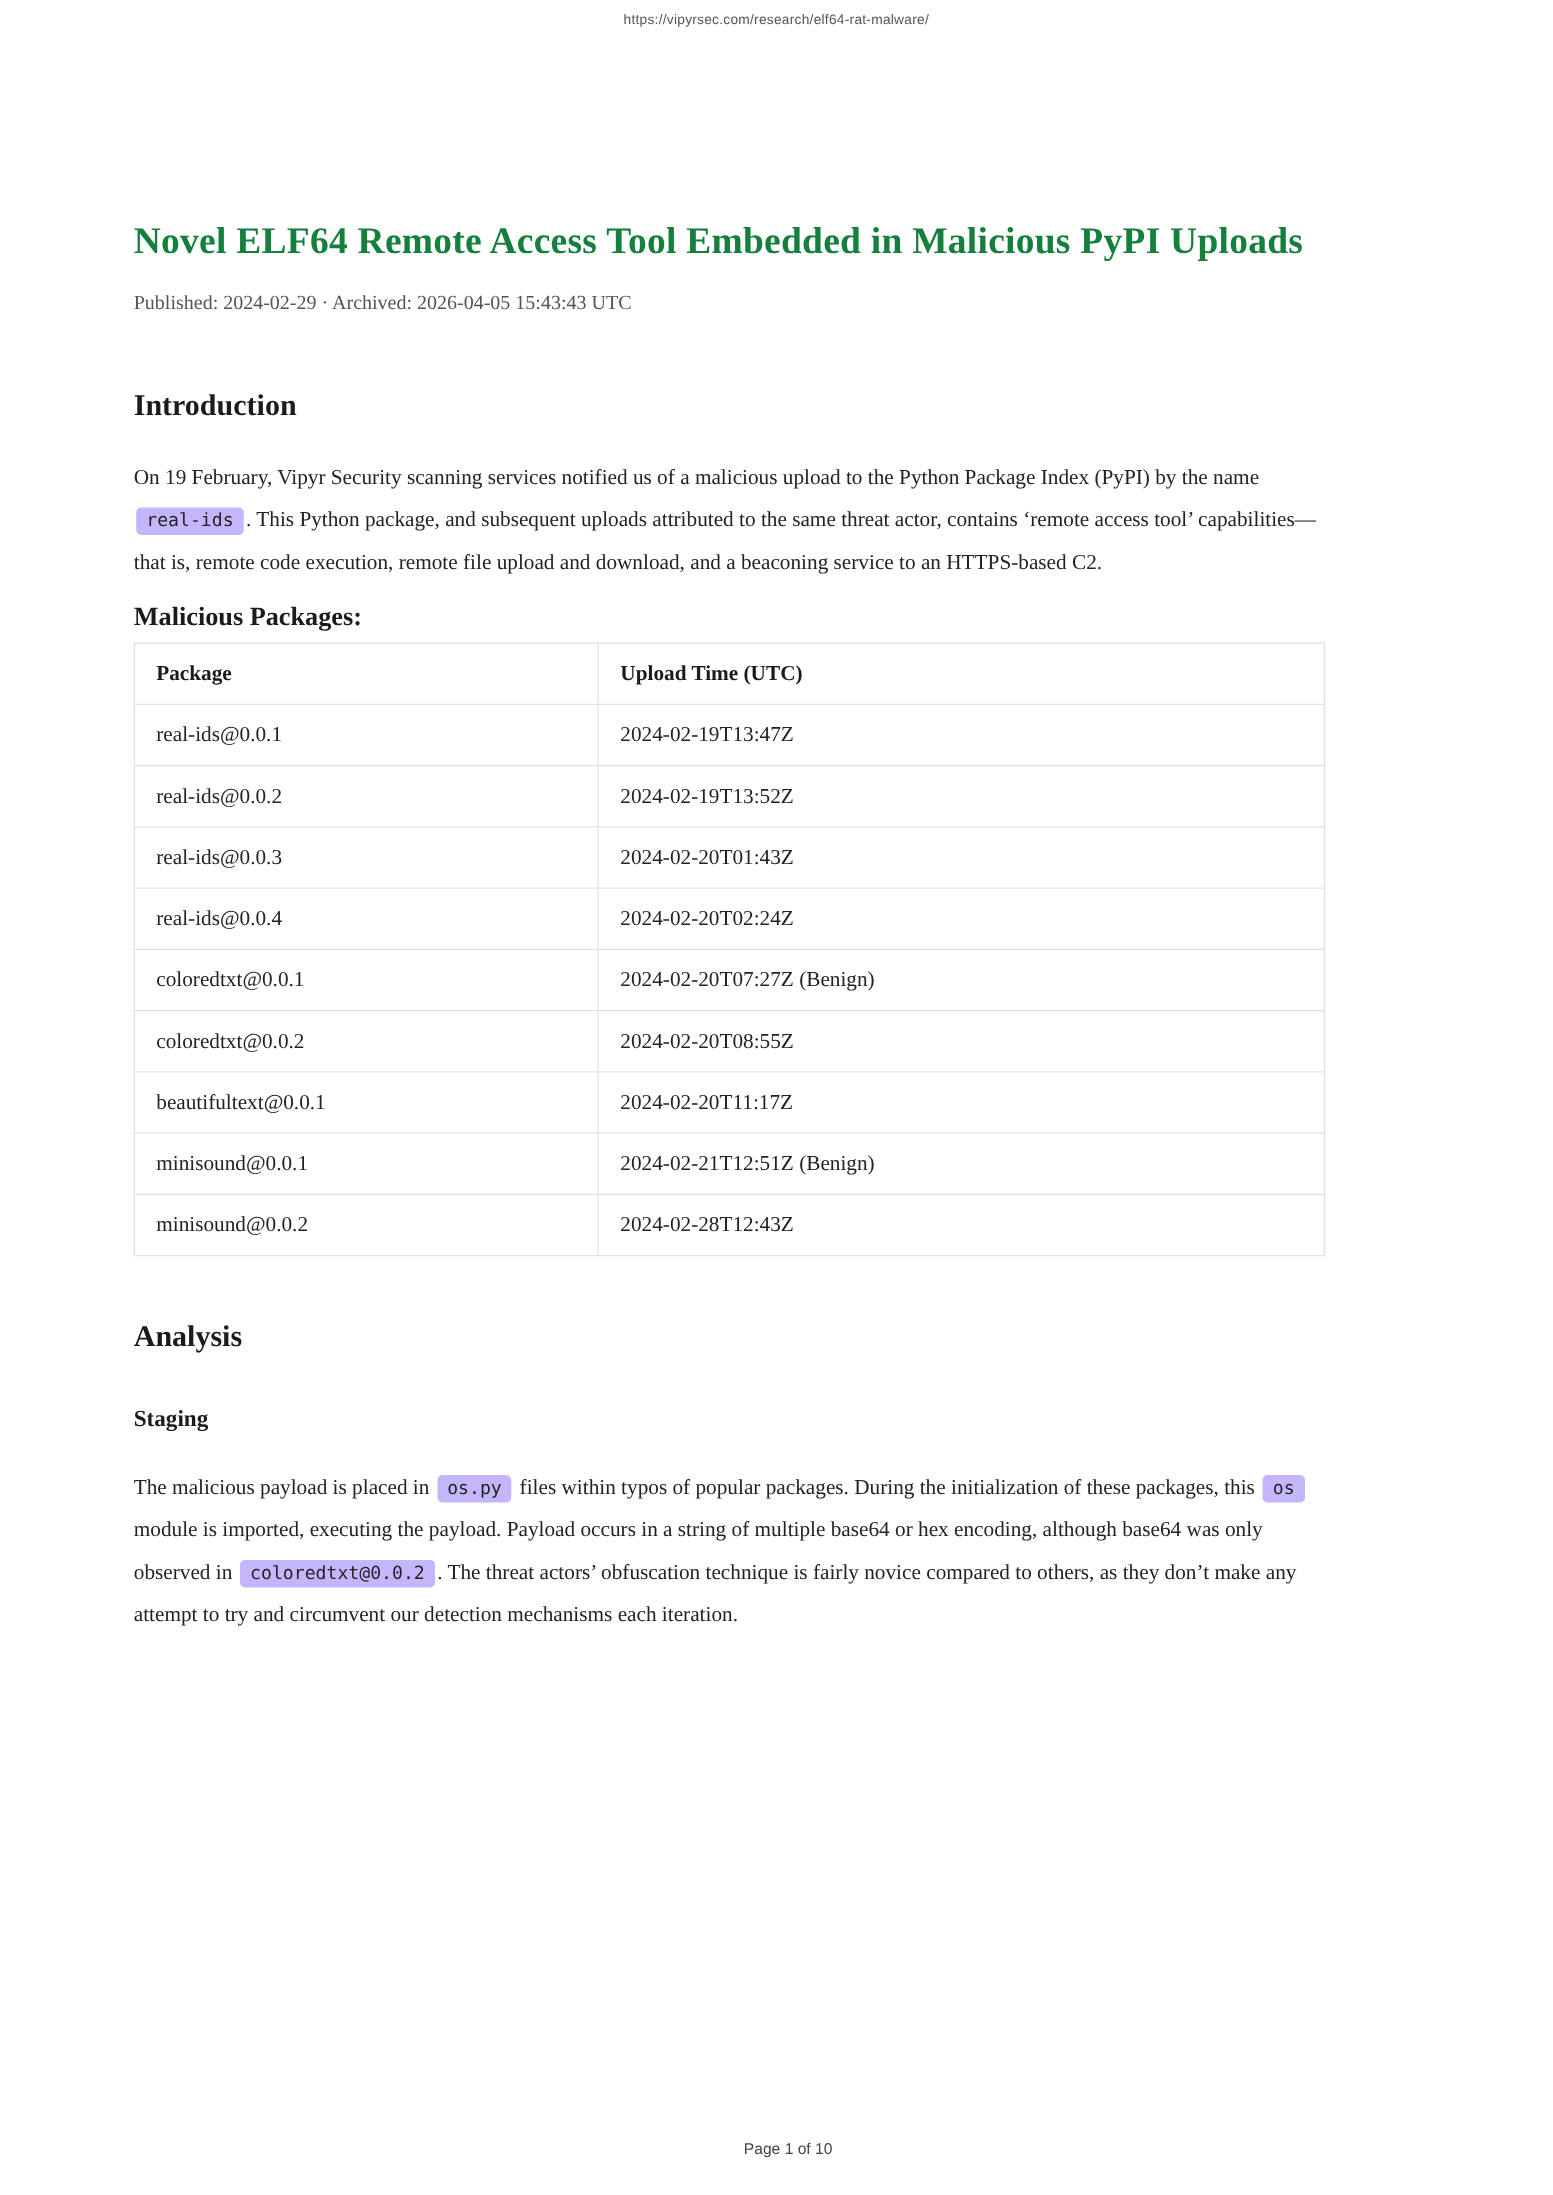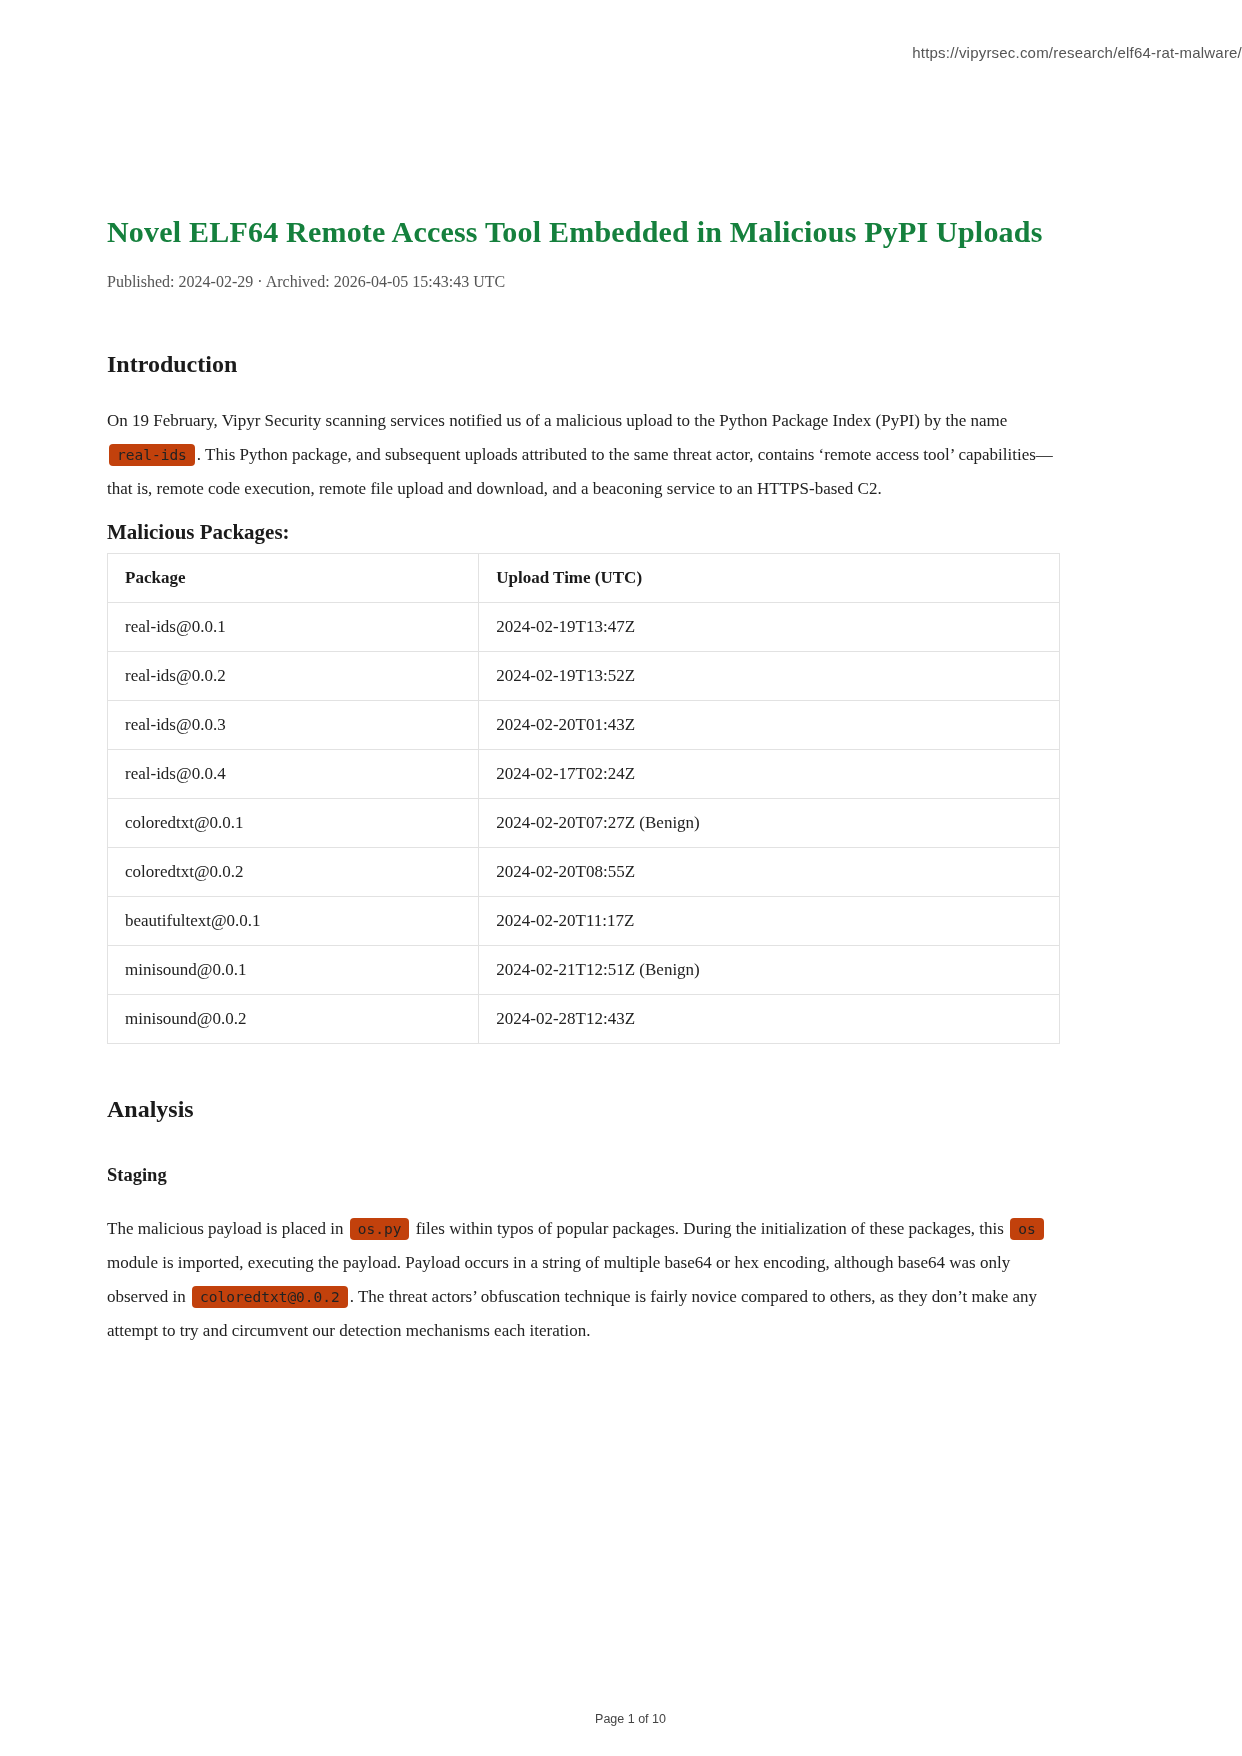--- a/index.html
+++ b/index.html
@@ -6,24 +6,24 @@
   html, body { background: #ffffff; }
   body {
     width: 1242px;
     height: 1756px;
     position: relative;
     overflow: hidden;
     font-family: "Liberation Serif", serif;
     color: #222222;
   }
   .url-bar {
-    padding-top: 44px;
-    text-align: right;
+    padding-top: 10px;
+    text-align: center;
     font-family: "Liberation Sans", sans-serif;
-    font-size: 15px;
+    font-size: 11px;
     color: #555555;
     letter-spacing: 0.2px;
   }
   .content {
     margin-left: 107px;
     width: 953px;
   }
   h1.title {
     margin-top: 146px;
     font-size: 30px;
@@ -58,21 +58,21 @@
   }
   p.bold-label {
     margin-top: 14px;
     font-size: 21px;
     font-weight: bold;
     color: #1b1b1b;
   }
   code.inline-code {
     font-family: "DejaVu Sans Mono", monospace;
     font-size: 14.5px;
-    background: #c2410c;
+    background: #c4b5fd;
     border-radius: 4px;
     padding: 3px 8px;
     margin: 0 2px;
     color: #222222;
     white-space: nowrap;
   }
   table.packages {
     margin-top: 8px;
     width: 100%;
     border-collapse: collapse;
@@ -140,21 +140,21 @@
       <tr>
         <td>real-ids@0.0.2</td>
         <td>2024-02-19T13:52Z</td>
       </tr>
       <tr>
         <td>real-ids@0.0.3</td>
         <td>2024-02-20T01:43Z</td>
       </tr>
       <tr>
         <td>real-ids@0.0.4</td>
-        <td>2024-02-17T02:24Z</td>
+        <td>2024-02-20T02:24Z</td>
       </tr>
       <tr>
         <td>coloredtxt@0.0.1</td>
         <td>2024-02-20T07:27Z (Benign)</td>
       </tr>
       <tr>
         <td>coloredtxt@0.0.2</td>
         <td>2024-02-20T08:55Z</td>
       </tr>
       <tr>

